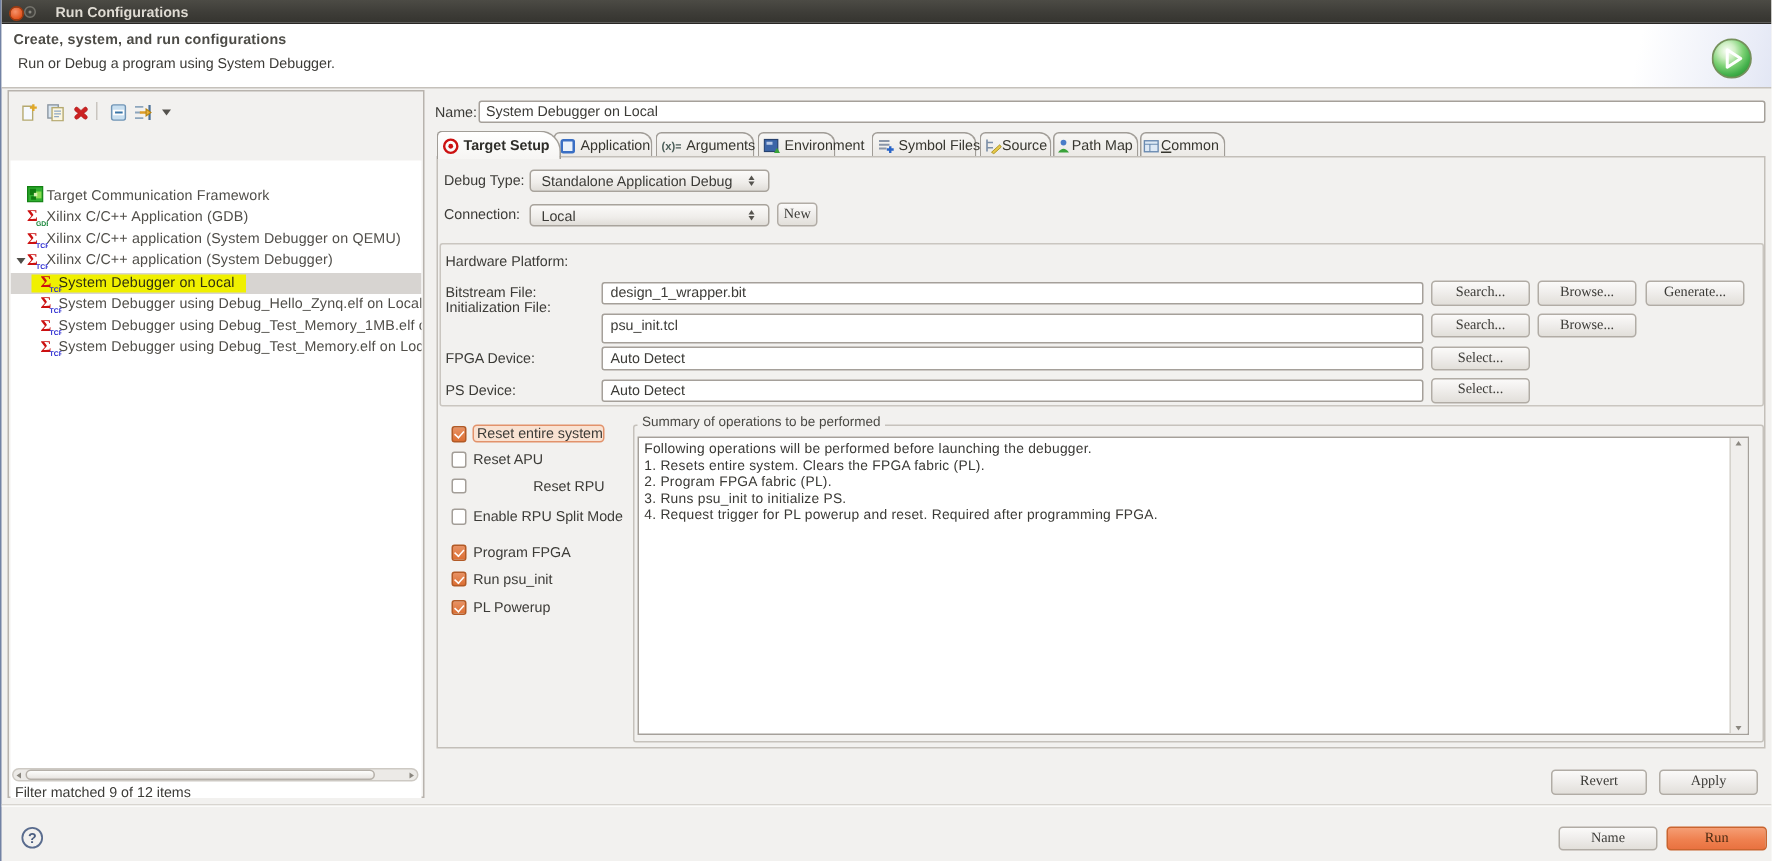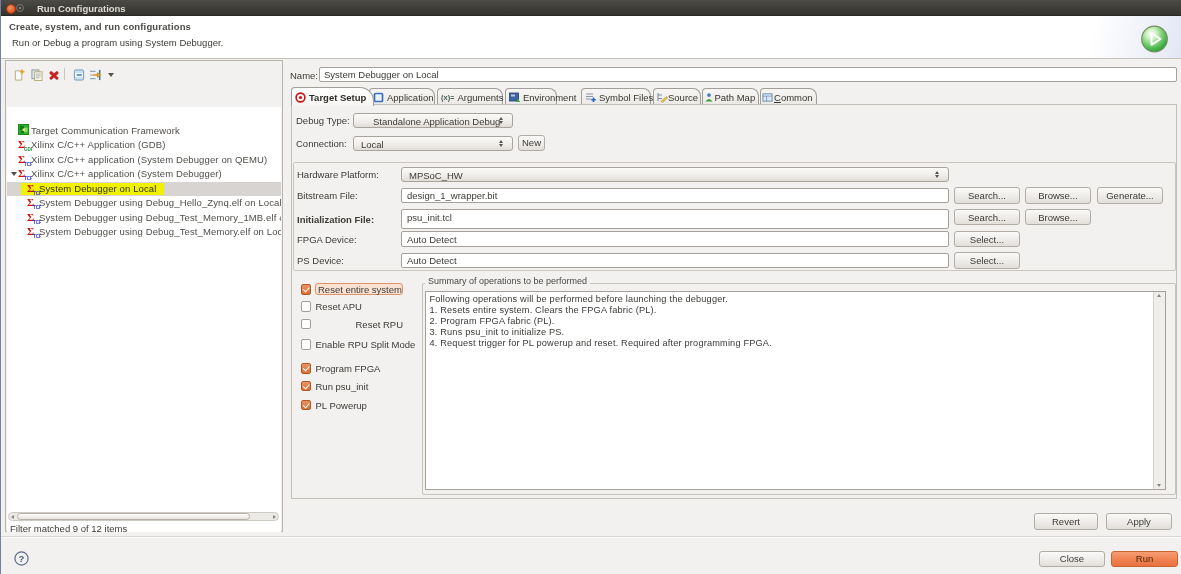--- a/index.html
+++ b/index.html
@@ -4,21 +4,21 @@
   html,body{margin:0;padding:0;}
   body{width:1181px;height:574px;overflow:hidden;font-family:"Liberation Sans",sans-serif;}
   #win{position:relative;width:1181px;height:574px;background:#f2f1ef;overflow:hidden;
        border-left:1px solid #7282a4;box-sizing:border-box;}
   .abs{position:absolute;}
   .lbl{position:absolute;font-size:9.5px;color:#3c3b37;white-space:nowrap;}
   .inp{position:absolute;background:#fff;border:1px solid #a5a09a;border-radius:2px;
        font-size:9.5px;color:#3c3b37;box-sizing:border-box;white-space:nowrap;overflow:hidden;}
   .btn{position:absolute;border:1px solid #b1aca5;border-radius:3px;box-sizing:border-box;
        background:linear-gradient(180deg,#fbfaf9 0%,#f0eeec 45%,#e2dfda 100%);
-       font-size:9.5px;color:#3c3b37;text-align:center;}
+       font-size:9.5px;color:#3c3b37;text-align:center;font-family:Liberation Serif, serif;}
   .combo{position:absolute;border:1px solid #a8a39c;border-radius:3px;box-sizing:border-box;
        background:linear-gradient(180deg,#fbfaf9 0%,#efedea 60%,#e0ddd8 100%);
        font-size:9.5px;color:#3c3b37;}
   .spin{position:absolute;right:7px;top:0;bottom:0;width:8px;}
   .spin:before{content:"";position:absolute;left:1.5px;top:2.8px;border-left:2.5px solid transparent;
        border-right:2.5px solid transparent;border-bottom:3px solid #55534e;}
   .spin:after{content:"";position:absolute;left:1.5px;bottom:2.8px;border-left:2.5px solid transparent;
        border-right:2.5px solid transparent;border-top:3px solid #55534e;}
   .trow{position:absolute;left:0;width:274px;height:14.5px;}
   .trow .ticon{position:absolute;left:11px;top:0.5px;}
@@ -240,42 +240,38 @@
         <path d="M1 4 H11 M5 4 V9.5" stroke="#6a8ab0" stroke-width="0.8"></path>
       </svg>
         <span style="left:13px;"><u>C</u>ommon</span>
     </div>
   </div>
 
   <div class="abs" style="left:290px;top:104px;width:886px;height:395px;border:1px solid #c3bfb9;box-sizing:border-box;background:#f2f1ef;"></div>
 
   <div class="lbl" style="left:295px;top:115px;">Debug Type:</div>
   <div class="combo" style="left:352px;top:113px;width:160px;height:15px;">
-    <div class="abs" style="left:7px;top:1.5px;margin-left:12px;">Standalone Application Debug</div>
+    <div class="abs" style="left:7px;top:1.5px;">Standalone Application Debug</div>
       <div class="spin"></div>
   </div>
   <div class="lbl" style="left:295px;top:138px;">Connection:</div>
   <div class="combo" style="left:352px;top:136px;width:160px;height:15px;padding-left:44px;">
     <div class="abs" style="left:7px;top:1.5px;">Local</div>
       <div class="spin"></div>
   </div>
   <div class="btn" style="left:517px;top:135px;width:27px;height:16px;line-height:14px;">New</div>
 
   <div class="abs" style="left:292px;top:162px;width:883px;height:109px;border:1px solid #cac6c0;border-radius:2px;box-sizing:border-box;"></div>
   <div class="lbl" style="left:296px;top:169px;">Hardware Platform:</div>
-  <div class="combo" style="left:400px;top:167px;width:548px;height:15px;">
-    <div class="abs" style="left:7px;top:1.5px;">MPSoC_HW</div>
-      <div class="spin"></div>
-  </div>
   <div class="lbl" style="left:296px;top:190px;">Bitstream File:</div>
   <div class="inp" style="left:400px;top:187.5px;width:548px;height:15.5px;padding:1.5px 0 0 5px;">design_1_wrapper.bit</div>
   <div class="btn" style="left:953px;top:187px;width:66px;height:16.5px;line-height:15px;">Search...</div>
   <div class="btn" style="left:1024px;top:187px;width:66px;height:16.5px;line-height:15px;">Browse...</div>
   <div class="btn" style="left:1096px;top:187px;width:66px;height:16.5px;line-height:15px;">Generate...</div>
-  <div class="lbl" style="left:296px;top:214px;font-weight:bold;">Initialization File:</div>
+  <div class="lbl" style="left:296px;top:200px;">Initialization File:</div>
   <div class="inp" style="left:400px;top:209px;width:548px;height:20px;padding:1.5px 0 0 5px;">psu_init.tcl</div>
   <div class="btn" style="left:953px;top:208.5px;width:66px;height:16.5px;line-height:15px;">Search...</div>
   <div class="btn" style="left:1024px;top:208.5px;width:66px;height:16.5px;line-height:15px;">Browse...</div>
   <div class="lbl" style="left:296px;top:234px;">FPGA Device:</div>
   <div class="inp" style="left:400px;top:231px;width:548px;height:15.5px;padding:1.5px 0 0 5px;">Auto Detect</div>
   <div class="btn" style="left:953px;top:230.5px;width:66px;height:16.5px;line-height:15px;">Select...</div>
   <div class="lbl" style="left:296px;top:255px;">PS Device:</div>
   <div class="inp" style="left:400px;top:252.5px;width:548px;height:15.5px;padding:1.5px 0 0 5px;">Auto Detect</div>
   <div class="btn" style="left:953px;top:252px;width:66px;height:16.5px;line-height:15px;">Select...</div>
 
@@ -316,18 +312,18 @@
   <div class="btn" style="left:1033px;top:513px;width:64px;height:17px;line-height:15px;">Revert</div>
   <div class="btn" style="left:1105px;top:513px;width:66px;height:17px;line-height:15px;">Apply</div>
 
   <div class="abs" style="left:0;top:536px;width:1181px;height:1px;background:#d8d5d0;"></div>
   <div class="abs" style="left:0;top:537px;width:1181px;height:1px;background:#fbfbfa;"></div>
   <div class="abs" id="footer" style="left:0;top:538px;width:1181px;height:36px;">
     <svg class="abs" style="left:13px;top:13px;" width="15" height="15" viewBox="0 0 15 15">
       <circle cx="7.5" cy="7.5" r="6.6" fill="none" stroke="#5a6c8e" stroke-width="1.2"></circle>
       <text x="7.5" y="11" text-anchor="middle" font-size="9.5" font-weight="bold" fill="#4a5d80" font-family="Liberation Sans">?</text>
     </svg>
-    <div class="btn" style="left:1038px;top:13px;width:66px;height:16px;line-height:14px;">Close</div>
+    <div class="btn" style="left:1038px;top:13px;width:66px;height:16px;line-height:14px;">Name</div>
     <div class="btn" style="left:1110px;top:13px;width:67px;height:16px;line-height:14px;
          background:linear-gradient(180deg,#f59e74 0%,#ef8150 55%,#e97240 100%);border-color:#c9642f;color:#4b2a12;">Run</div>
   </div>
 
 </div>
 
 </body></html>

